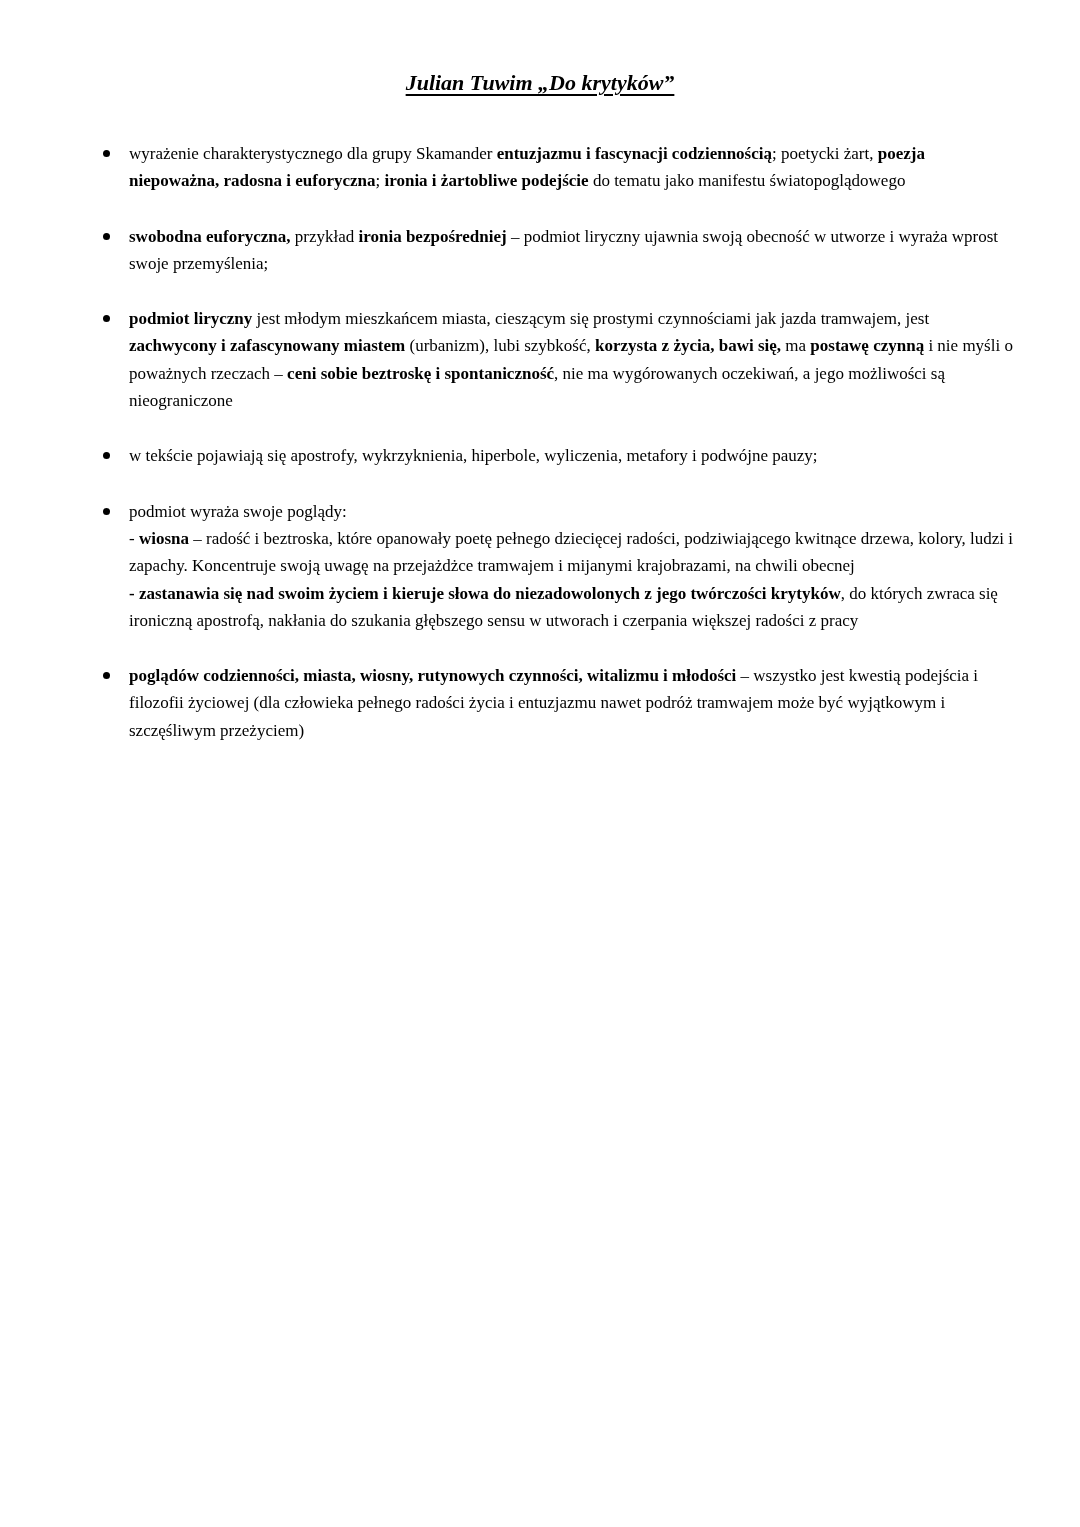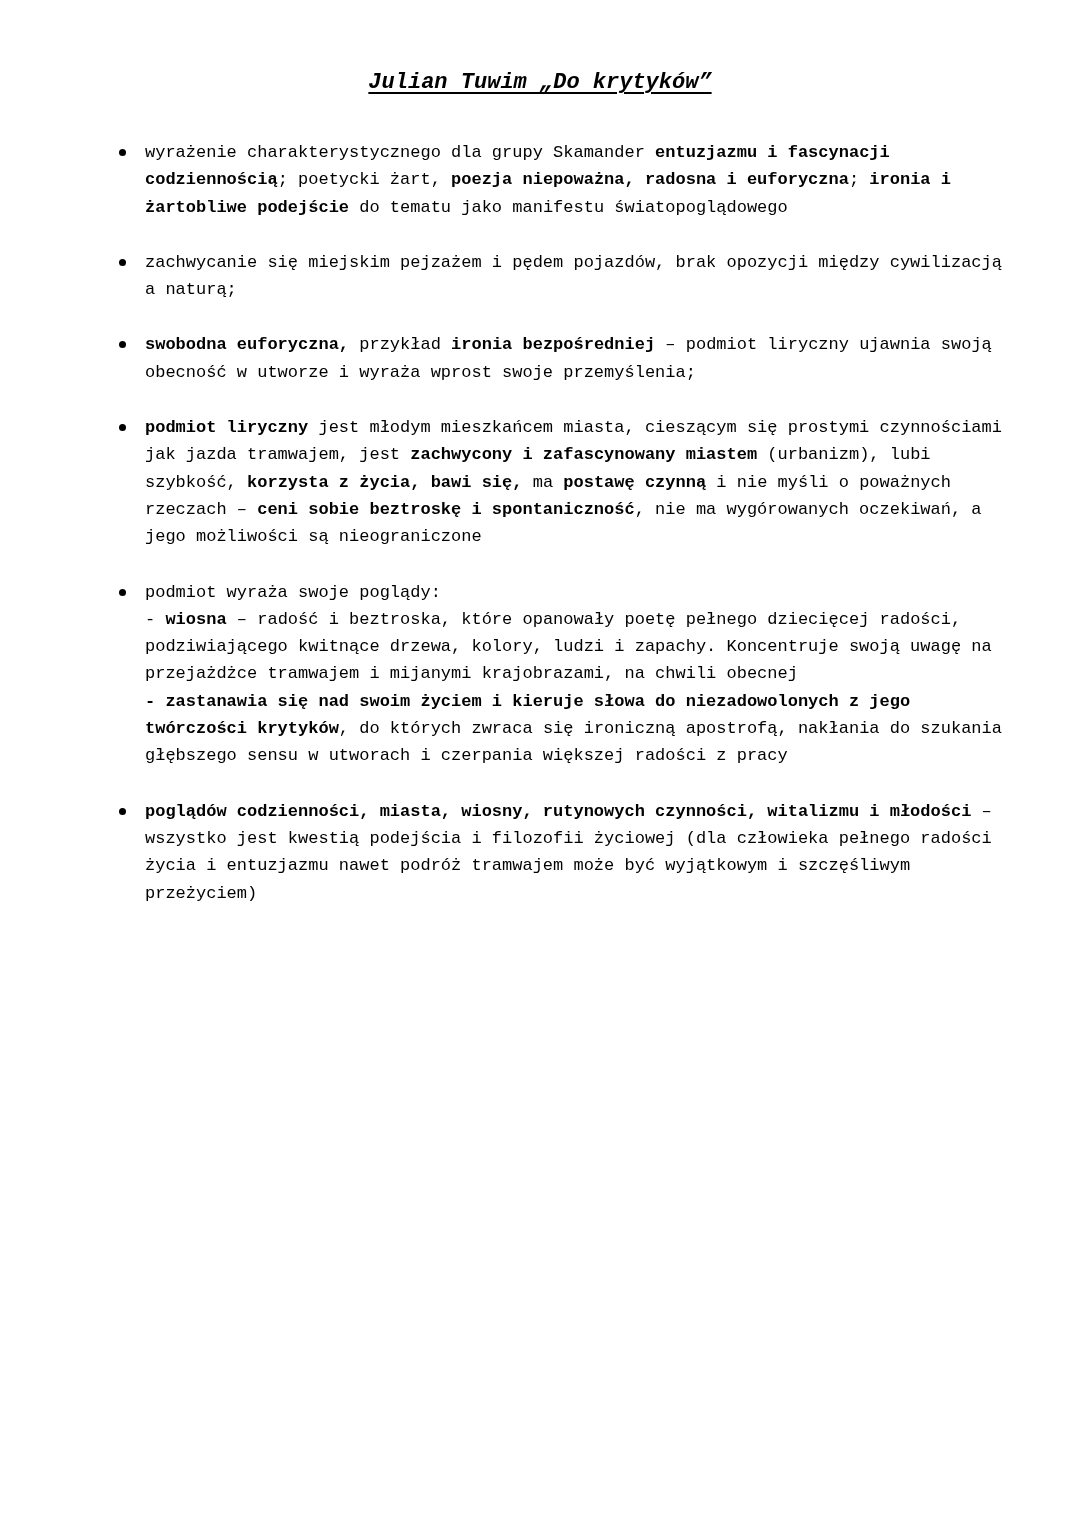--- a/index.html
+++ b/index.html
@@ -7,21 +7,21 @@
     padding: 0;
     background: #ffffff;
   }
   .page {
     position: relative;
     width: 1080px;
     height: 1527px;
     margin: 0 auto;
     background: #ffffff;
     color: #000000;
-    font-family: Liberation Mono, monospace;
+    font-family: Liberation Serif, serif;
     overflow: hidden;
     box-sizing: border-box;
   }
   .doc-title {
     margin: 0;
     padding-top: 70px;
     text-align: center;
     font-size: 22px;
     font-weight: bold;
     font-style: italic;
@@ -33,21 +33,21 @@
   }
   ul.notes-list {
     margin: 44px 0 0 0;
     padding: 0 66px 0 129px;
     list-style: none;
   }
   ul.notes-list li {
     position: relative;
     font-size: 17px;
     line-height: 27.3px;
-    margin: 0 0 28px 16px;
+    margin: 0 0 28px 0;
     text-align: left;
   }
   ul.notes-list li::before {
     content: "";
     position: absolute;
     left: -26px;
     top: 10px;
     width: 7px;
     height: 7px;
     border-radius: 50%;
@@ -59,19 +59,19 @@
 </style>
 </head>
 <body>
 
 <div class="page">
   <h1 class="doc-title">
     <span class="title-text">Julian Tuwim „Do krytyków”</span>
   </h1>
   <ul class="notes-list">
       <li><span>wyrażenie charakterystycznego dla grupy Skamander </span><span class="b">entuzjazmu i fascynacji codziennością</span><span>; poetycki żart, </span><span class="b">poezja niepoważna, radosna i euforyczna</span><span>; </span><span class="b">ironia i żartobliwe podejście</span><span> do tematu jako manifestu światopoglądowego</span></li>
-      <li><span>zachwycanie się miejskim pejzażem i pędem pojazdów, brak opozycji między cywilizacją a naturą;</span></li>
       <li><span class="b">swobodna euforyczna,</span><span> przykład </span><span class="b">ironia bezpośredniej</span><span> – podmiot liryczny ujawnia swoją obecność w utworze i wyraża wprost swoje przemyślenia;</span></li>
       <li><span class="b">podmiot liryczny</span><span> jest młodym mieszkańcem miasta, cieszącym się prostymi czynnościami jak jazda tramwajem, jest </span><span class="b">zachwycony i zafascynowany miastem</span><span> (urbanizm), lubi szybkość, </span><span class="b">korzysta z życia, bawi się,</span><span> ma </span><span class="b">postawę czynną</span><span> i nie myśli o poważnych rzeczach – </span><span class="b">ceni sobie beztroskę i spontaniczność</span><span>, nie ma wygórowanych oczekiwań, a jego możliwości są nieograniczone</span></li>
+      <li><span>w tekście pojawiają się apostrofy, wykrzyknienia, hiperbole, wyliczenia, metafory i podwójne pauzy;</span></li>
       <li><span>podmiot wyraża swoje poglądy:</span><br><span>- </span><span class="b">wiosna</span><span> – radość i beztroska, które opanowały poetę pełnego dziecięcej radości, podziwiającego kwitnące drzewa, kolory, ludzi i zapachy. Koncentruje swoją uwagę na przejażdżce tramwajem i mijanymi krajobrazami, na chwili obecnej</span><br><span class="b">- zastanawia się nad swoim życiem i kieruje słowa do niezadowolonych z jego twórczości krytyków</span><span>, do których zwraca się ironiczną apostrofą, nakłania do szukania głębszego sensu w utworach i czerpania większej radości z pracy</span></li>
       <li><span class="b">poglądów codzienności, miasta, wiosny, rutynowych czynności, witalizmu i młodości</span><span> – wszystko jest kwestią podejścia i filozofii życiowej (dla człowieka pełnego radości życia i entuzjazmu nawet podróż tramwajem może być wyjątkowym i szczęśliwym przeżyciem)</span></li>
     </ul>
 </div>
 
 </body></html>

